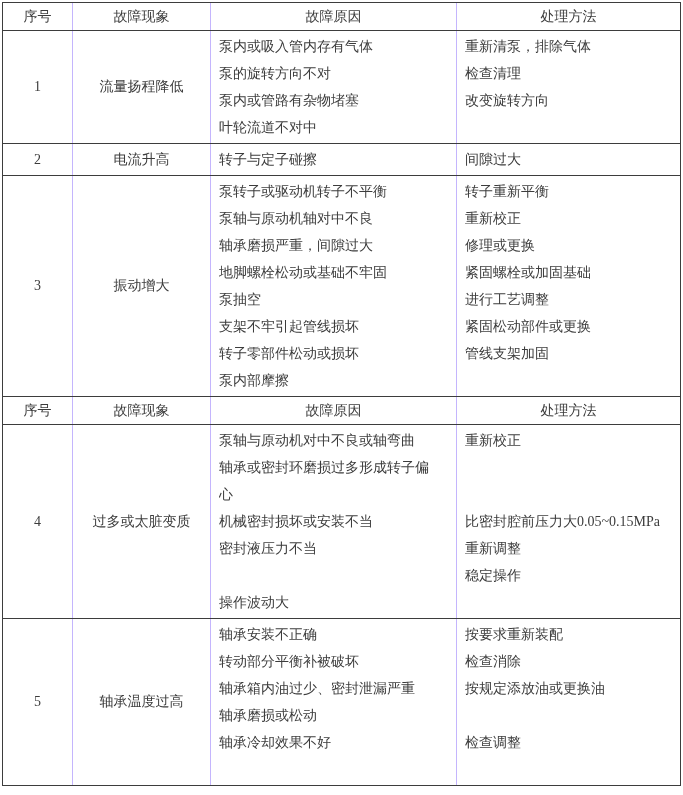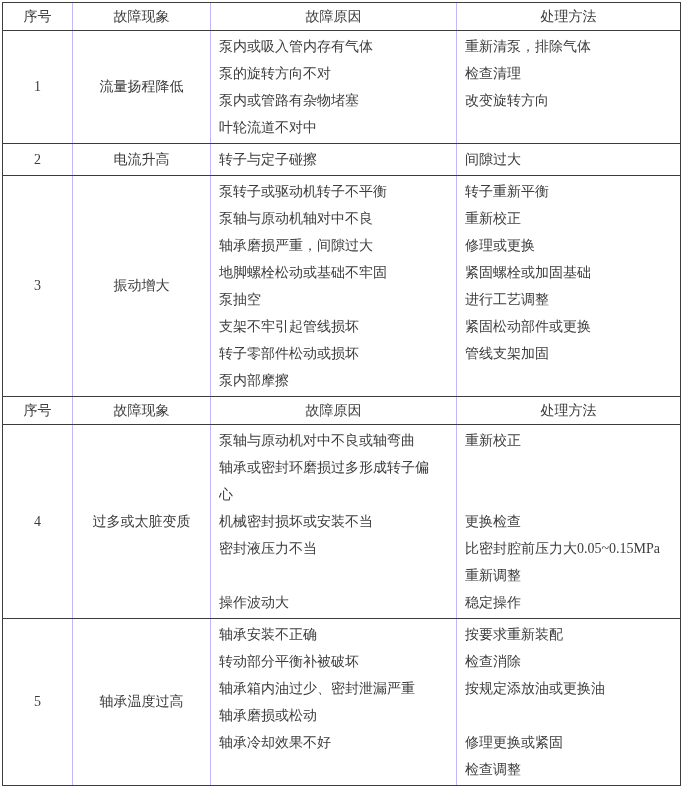--- a/index.html
+++ b/index.html
@@ -125,21 +125,20 @@
           <div class="line">心</div>
           <div class="line">机械密封损坏或安装不当</div>
           <div class="line">密封液压力不当</div>
           <div class="line"></div>
           <div class="line">操作波动大</div>
         </div>
         <div class="cell lines-cell">
           <div class="line">重新校正</div>
           <div class="line"></div>
           <div class="line"></div>
-          <div class="line">更换检查</div>
           <div class="line">比密封腔前压力大0.05~0.15MPa</div>
           <div class="line">重新调整</div>
           <div class="line">稳定操作</div>
         </div>
       </div>
       <div class="row data-row">
         <div class="cell center-cell">5</div>
         <div class="cell center-cell">轴承温度过高</div>
         <div class="cell lines-cell">
           <div class="line">轴承安装不正确</div>
@@ -147,18 +146,17 @@
           <div class="line">轴承箱内油过少、密封泄漏严重</div>
           <div class="line">轴承磨损或松动</div>
           <div class="line">轴承冷却效果不好</div>
           <div class="line"></div>
         </div>
         <div class="cell lines-cell">
           <div class="line">按要求重新装配</div>
           <div class="line">检查消除</div>
           <div class="line">按规定添放油或更换油</div>
           <div class="line"></div>
-          <div class="line">修理更换或紧固</div>
           <div class="line">检查调整</div>
         </div>
       </div>
     </div>
 </div>
 
 </body></html>

